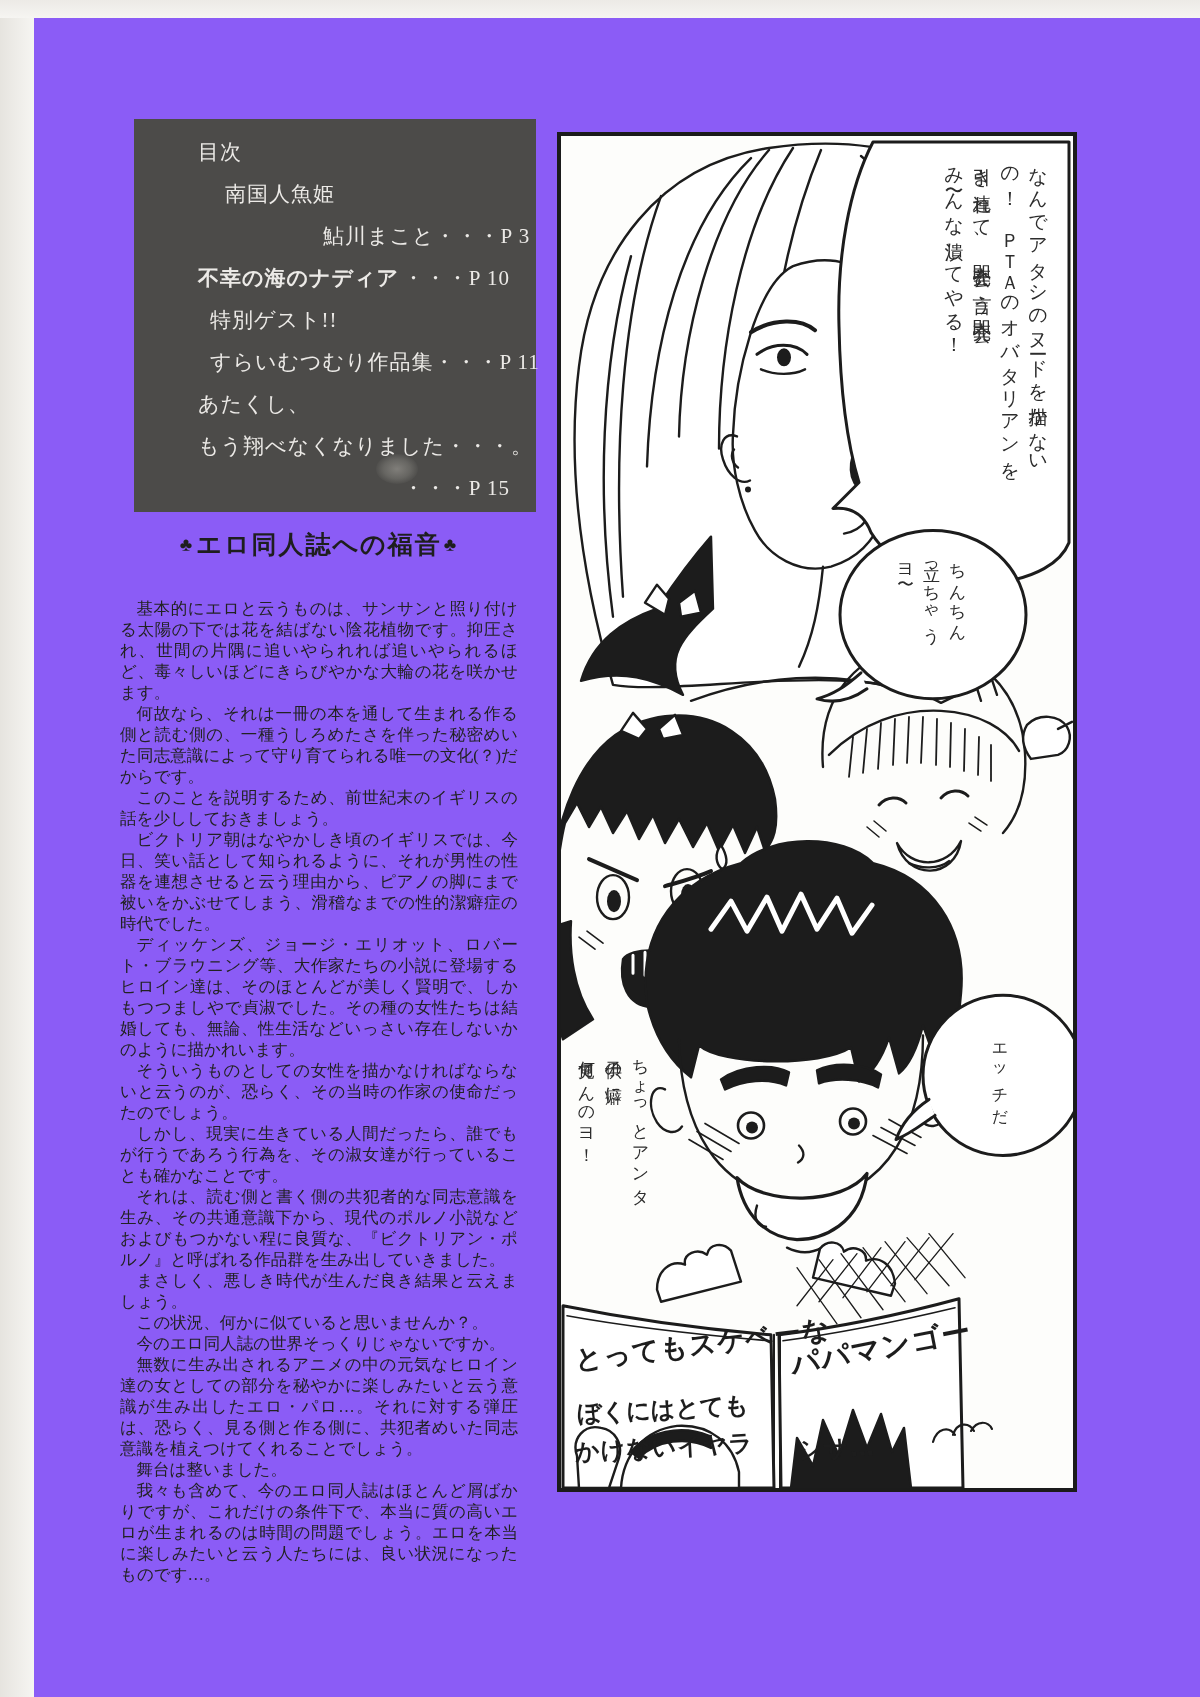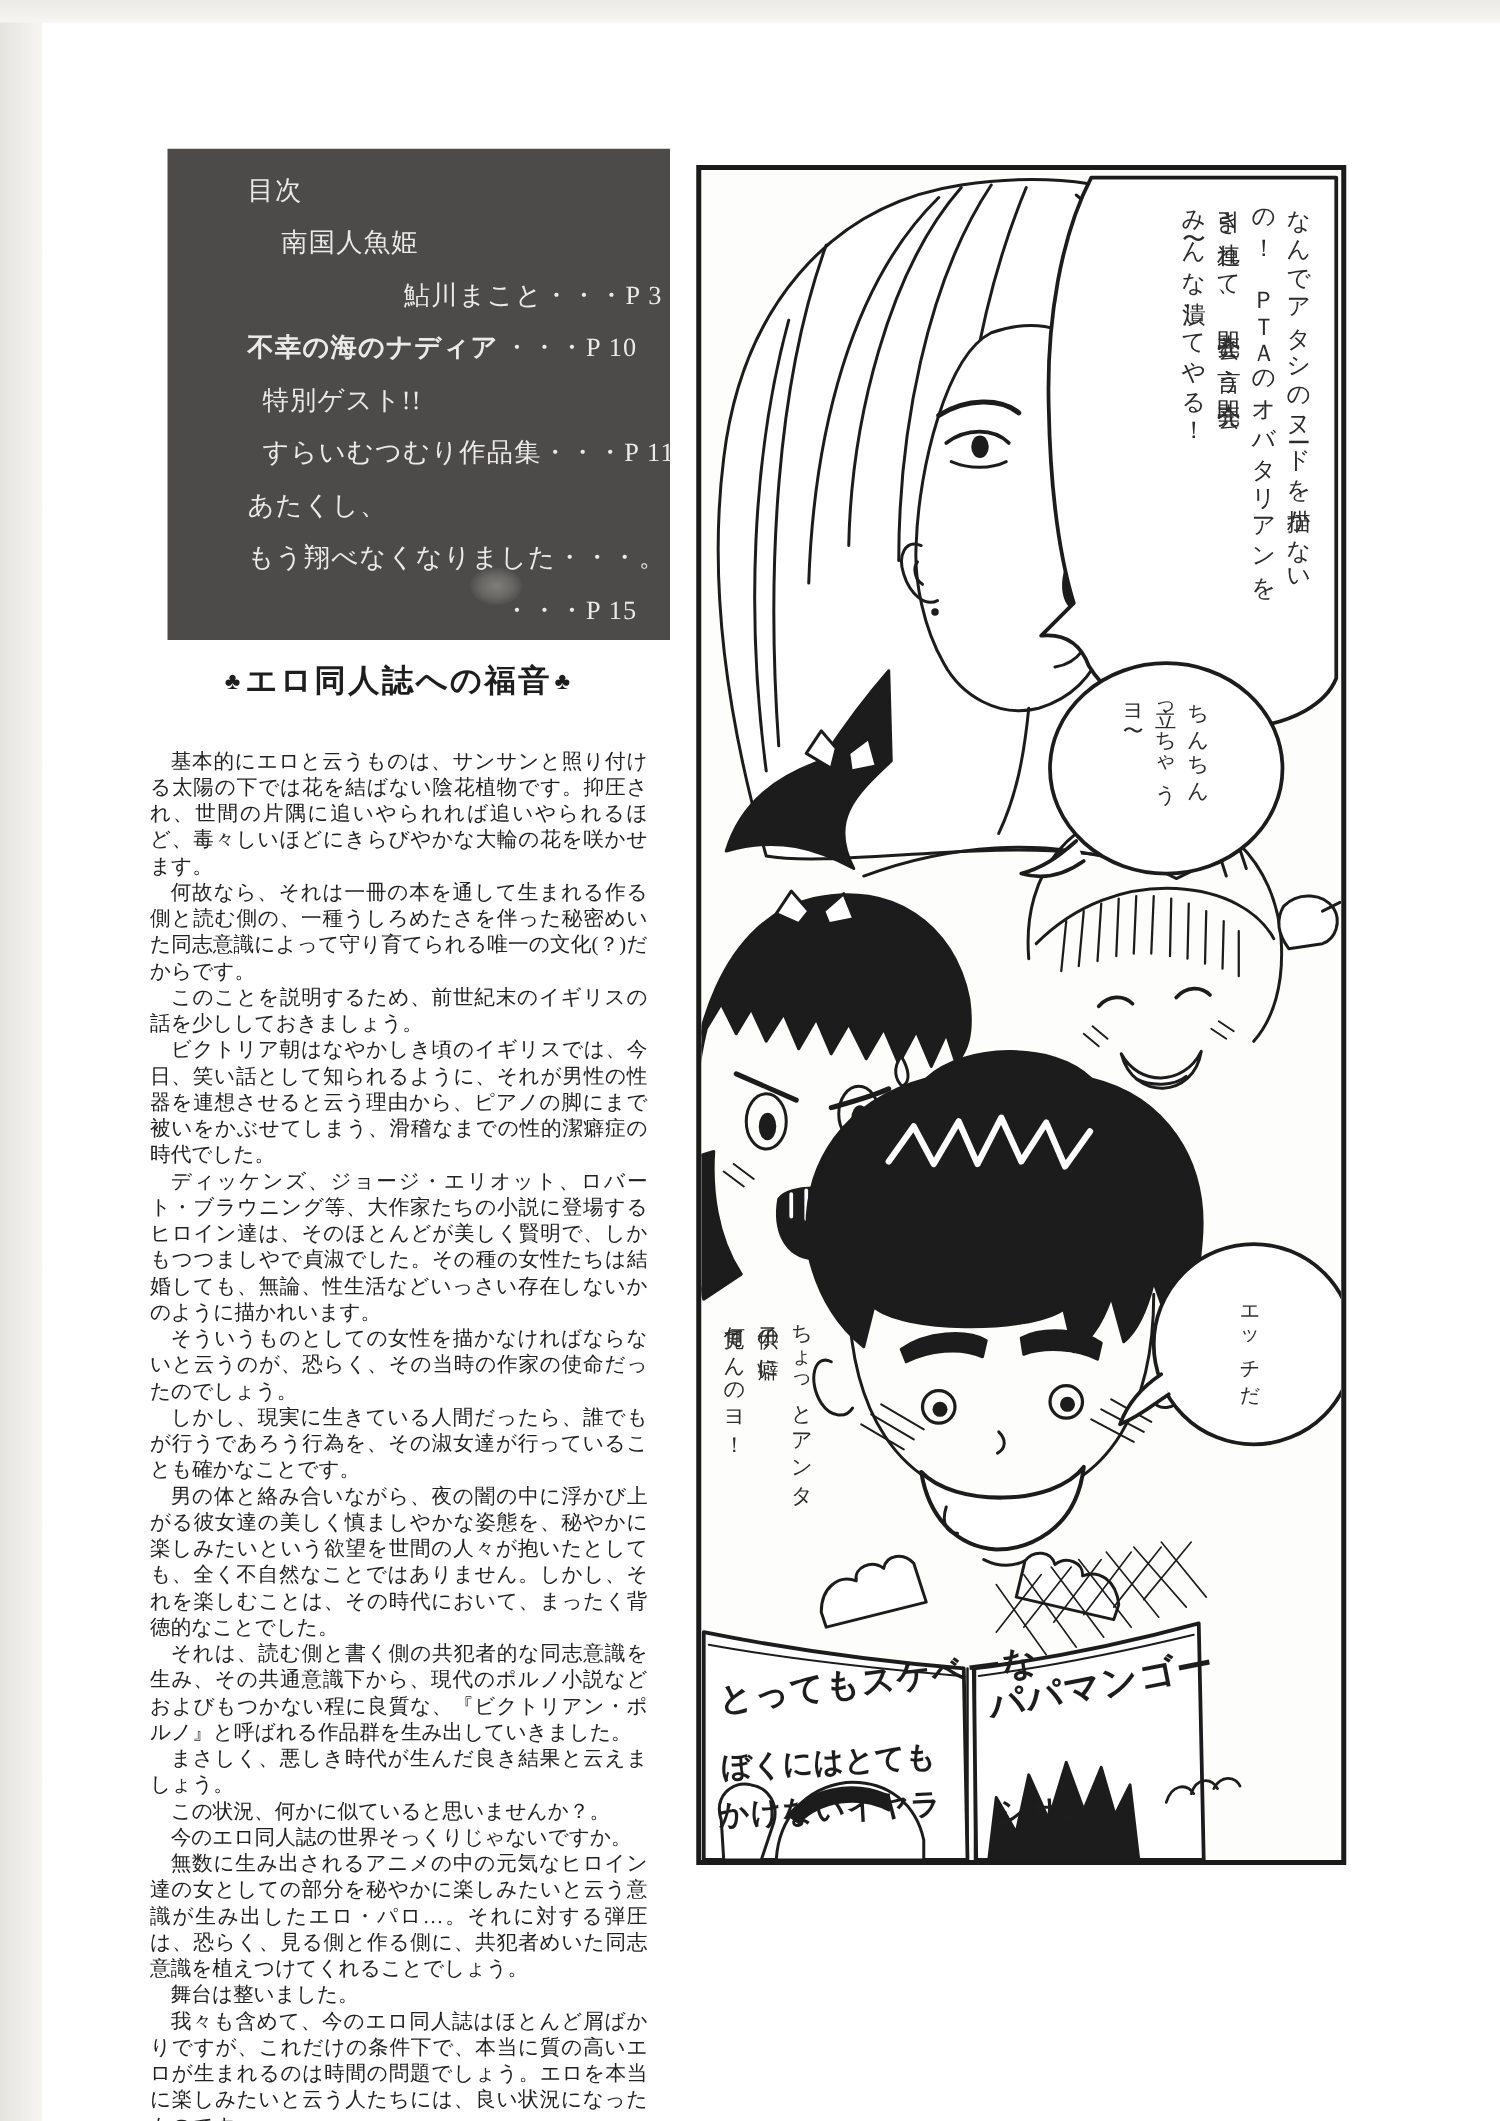--- a/index.html
+++ b/index.html
@@ -1,18 +1,18 @@
 <!DOCTYPE html>
 <html><head>
 <meta charset="utf-8">
 <style>
   html,body{margin:0;padding:0;background:#d8d6d2;}
   .page{
     position:relative;width:1200px;height:1697px;margin:0 auto;
-    background:#ffffff;overflow:hidden;
+    background:#8b5cf6;overflow:hidden;
     font-family:"Liberation Serif","DejaVu Serif",serif;color:#262626;
   }
   .edge-shade{position:absolute;left:0;top:0;width:34px;height:100%;
     background:linear-gradient(90deg,#e6e4df 0%,#f6f5f2 100%);}
   .top-shade{position:absolute;left:0;top:0;width:100%;height:18px;
     background:linear-gradient(180deg,#eceae6 0%,#f6f5f2 100%);}
 
   
   .toc-box{
     position:absolute;left:134px;top:119px;width:402px;height:393px;
@@ -117,21 +117,20 @@
   </div>
 
   <div class="essay-body">
       <p>基本的にエロと云うものは、サンサンと照り付ける太陽の下では花を結ばない陰花植物です。抑圧され、世間の片隅に追いやられれば追いやられるほど、毒々しいほどにきらびやかな大輪の花を咲かせます。</p>
       <p>何故なら、それは一冊の本を通して生まれる作る側と読む側の、一種うしろめたさを伴った秘密めいた同志意識によって守り育てられる唯一の文化(？)だからです。</p>
       <p>このことを説明するため、前世紀末のイギリスの話を少ししておきましょう。</p>
       <p>ビクトリア朝はなやかしき頃のイギリスでは、今日、笑い話として知られるように、それが男性の性器を連想させると云う理由から、ピアノの脚にまで被いをかぶせてしまう、滑稽なまでの性的潔癖症の時代でした。</p>
       <p>ディッケンズ、ジョージ・エリオット、ロバート・ブラウニング等、大作家たちの小説に登場するヒロイン達は、そのほとんどが美しく賢明で、しかもつつましやで貞淑でした。その種の女性たちは結婚しても、無論、性生活などいっさい存在しないかのように描かれいます。</p>
       <p>そういうものとしての女性を描かなければならないと云うのが、恐らく、その当時の作家の使命だったのでしょう。</p>
       <p>しかし、現実に生きている人間だったら、誰でもが行うであろう行為を、その淑女達が行っていることも確かなことです。</p>
-      <p>男の体と絡み合いながら、夜の闇の中に浮かび上がる彼女達の美しく慎ましやかな姿態を、秘やかに楽しみたいという欲望を世間の人々が抱いたとしても、全く不自然なことではありません。しかし、それを楽しむことは、その時代において、まったく背徳的なことでした。</p>
       <p>それは、読む側と書く側の共犯者的な同志意識を生み、その共通意識下から、現代のポルノ小説などおよびもつかない程に良質な、『ビクトリアン・ポルノ』と呼ばれる作品群を生み出していきました。</p>
       <p>まさしく、悪しき時代が生んだ良き結果と云えましょう。</p>
       <p>この状況、何かに似ていると思いませんか？。</p>
       <p>今のエロ同人誌の世界そっくりじゃないですか。</p>
       <p>無数に生み出されるアニメの中の元気なヒロイン達の女としての部分を秘やかに楽しみたいと云う意識が生み出したエロ・パロ…。それに対する弾圧は、恐らく、見る側と作る側に、共犯者めいた同志意識を植えつけてくれることでしょう。</p>
       <p>舞台は整いました。</p>
       <p>我々も含めて、今のエロ同人誌はほとんど屑ばかりですが、これだけの条件下で、本当に質の高いエロが生まれるのは時間の問題でしょう。エロを本当に楽しみたいと云う人たちには、良い状況になったものです…。</p>
     </div>
 
   <div class="panel">

